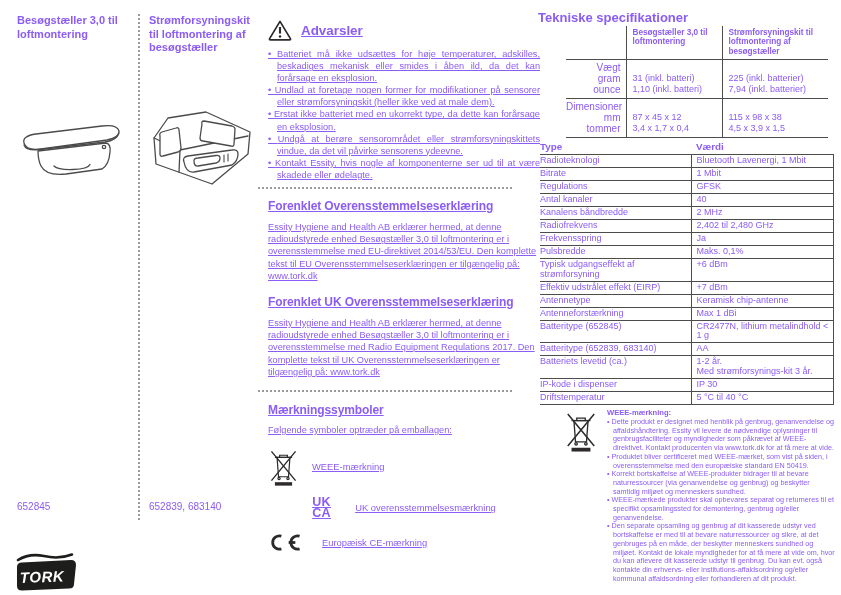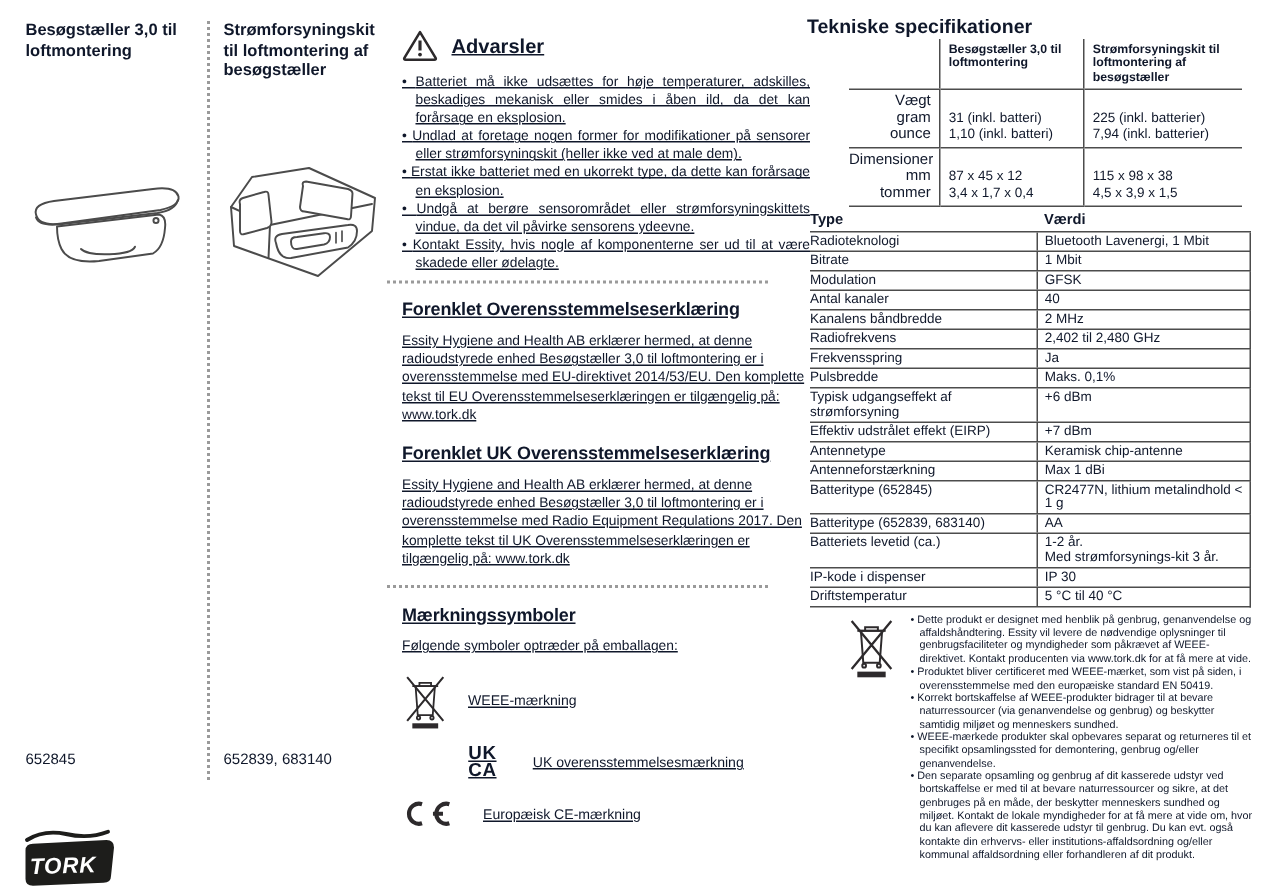--- a/index.html
+++ b/index.html
@@ -1,19 +1,19 @@
 <!DOCTYPE html>
 <html><head>
 <meta charset="utf-8">
 <style>
   * { margin:0; padding:0; box-sizing:border-box; }
   html,body { background:#ffffff; }
   .page {
     position:relative; width:841px; height:595px; background:#fff;
-    font-family:"Liberation Sans","DejaVu Sans",sans-serif; color:#0f172a;
+    font-family:"Liberation Sans","DejaVu Sans",sans-serif; color:#8b5cf6;
     overflow:hidden;
   }
   
   .prod-title { position:absolute; top:14px; font-size:11px; font-weight:bold; line-height:13.5px; }
   #col1-title { left:17px; width:115px; }
   #col2-title { left:149px; width:108px; }
   .v-divider { position:absolute; left:138px; top:14px; height:506px; width:0; border-left:2px dotted #9a9a9a; }
   #product1-art { position:absolute; left:16px; top:116px; }
   #product2-art { position:absolute; left:146px; top:108px; }
   .art-num { position:absolute; top:501px; font-size:10px; }
@@ -221,21 +221,21 @@
     </tr>
     <tr>
           <td>Radioteknologi</td>
           <td class="t2-val">Bluetooth Lavenergi, 1 Mbit</td>
         </tr>
     <tr>
           <td>Bitrate</td>
           <td class="t2-val">1 Mbit</td>
         </tr>
     <tr>
-          <td>Modulation</td>
+          <td>Regulations</td>
           <td class="t2-val">GFSK</td>
         </tr>
     <tr>
           <td>Antal kanaler</td>
           <td class="t2-val">40</td>
         </tr>
     <tr>
           <td>Kanalens båndbredde</td>
           <td class="t2-val">2 MHz</td>
         </tr>
@@ -299,20 +299,21 @@
           <path d="M8 13 H28"></path>
           <path d="M13.5 13 V10.5 H22.5 V13"></path>
           <circle cx="12.8" cy="37.6" r="1.3"></circle>
           <circle cx="23.2" cy="37.6" r="1.3"></circle>
           <path d="M4 6 L32 40 M32 6 L4 40" stroke-width="1.6"></path>
         </g>
         <rect x="8" y="41.8" width="20" height="4" fill="#2d2a2c"></rect>
       </svg>
     </div>
     <div class="text-col">
+      <div class="weee-title">WEEE-mærkning:</div>
       <ul class="weee-list">
         <li>Dette produkt er designet med henblik på genbrug, genanvendelse og affaldshåndtering. Essity vil levere de nødvendige oplysninger til genbrugsfaciliteter og myndigheder som påkrævet af WEEE-direktivet. Kontakt producenten via www.tork.dk for at få mere at vide.</li>
         <li>Produktet bliver certificeret med WEEE-mærket, som vist på siden, i overensstemmelse med den europæiske standard EN 50419.</li>
         <li>Korrekt bortskaffelse af WEEE-produkter bidrager til at bevare naturressourcer (via genanvendelse og genbrug) og beskytter samtidig miljøet og menneskers sundhed.</li>
         <li>WEEE-mærkede produkter skal opbevares separat og returneres til et specifikt opsamlingssted for demontering, genbrug og/eller genanvendelse.</li>
         <li>Den separate opsamling og genbrug af dit kasserede udstyr ved bortskaffelse er med til at bevare naturressourcer og sikre, at det genbruges på en måde, der beskytter menneskers sundhed og miljøet. Kontakt de lokale myndigheder for at få mere at vide om, hvor du kan aflevere dit kasserede udstyr til genbrug. Du kan evt. også kontakte din erhvervs- eller institutions-affaldsordning og/eller kommunal affaldsordning eller forhandleren af dit produkt.</li>
       </ul>
     </div>
   </div>
 

